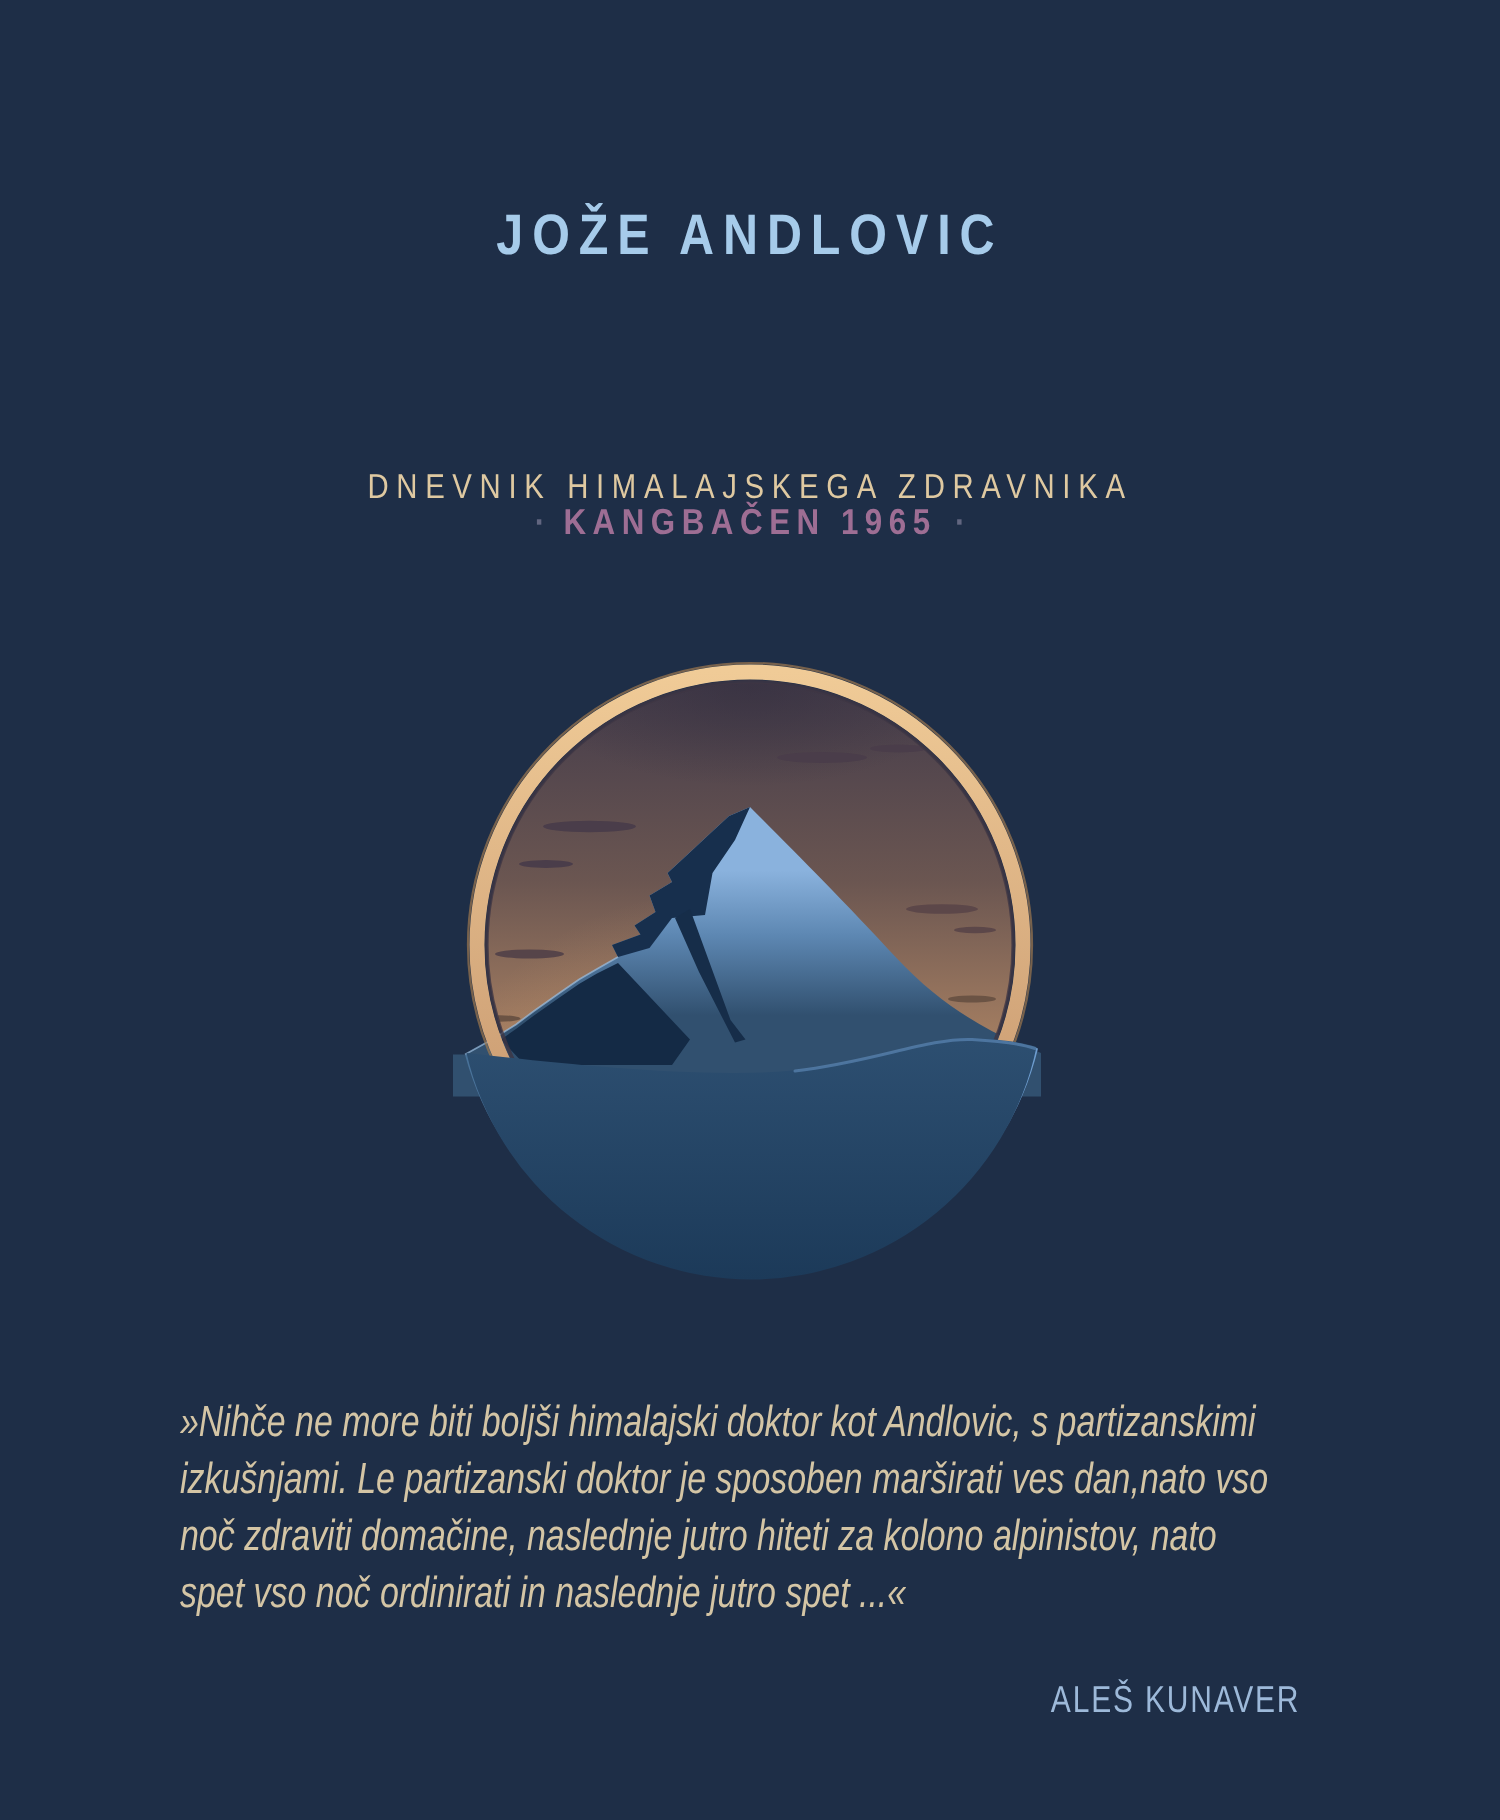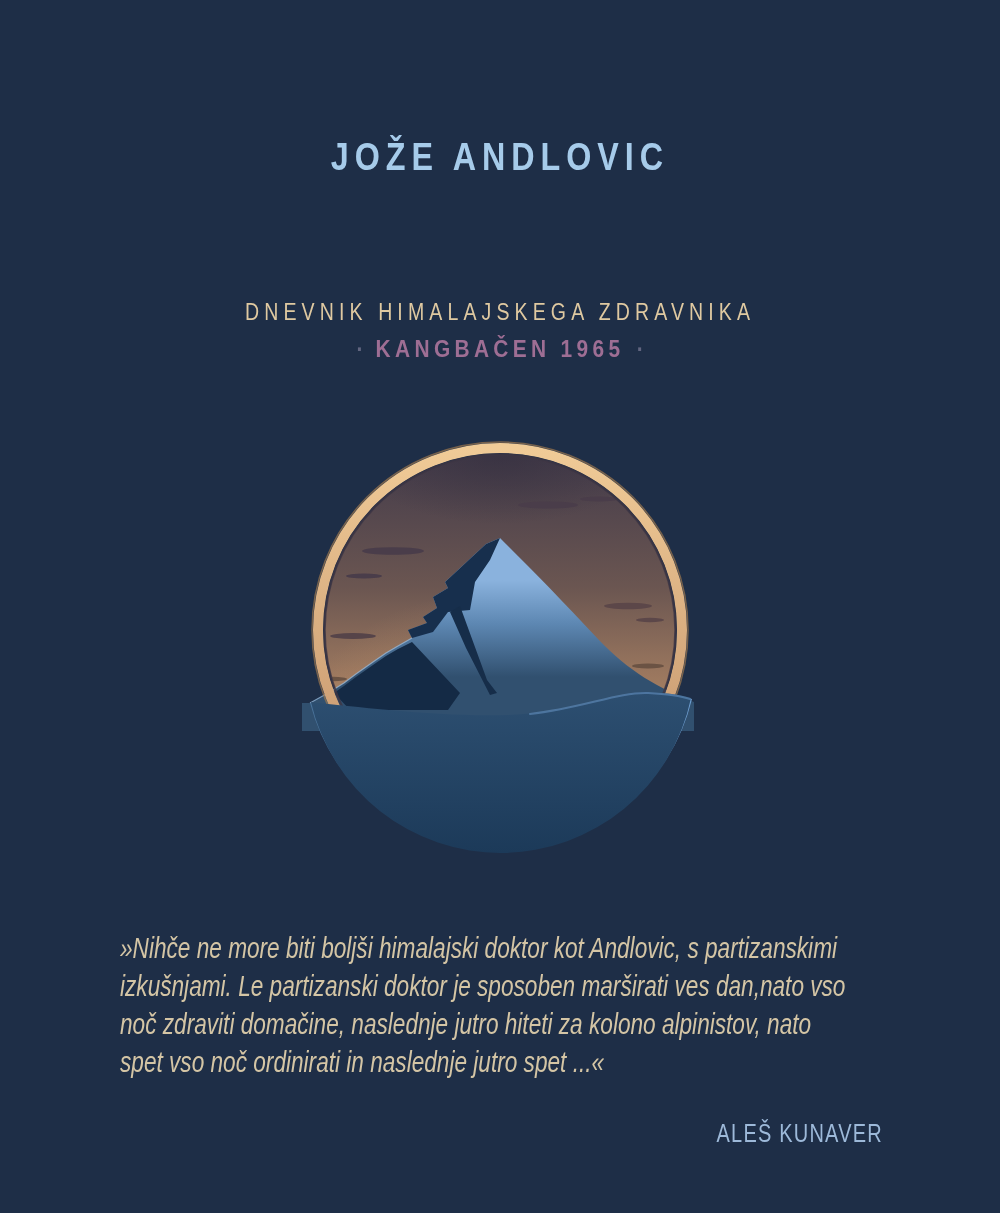--- a/index.html
+++ b/index.html
@@ -12,35 +12,35 @@
   }
   .center-line{position:absolute;left:0;width:1000px;text-align:center;white-space:nowrap;}
   .squeeze{display:inline-block;transform-origin:50% 50%;}
 
   .author{top:108px;color:#a6cbea;font-size:38px;font-weight:bold;letter-spacing:7px;margin-top:28px;}
   .author .squeeze{transform:scaleX(0.85);}
 
   .title{top:221px;color:#d9a873;font-size:56px;font-weight:bold;letter-spacing:2px;}
   .title .squeeze{transform:scaleX(0.86);}
 
-  .subtitle{top:299px;color:#dfc9a1;font-size:23px;letter-spacing:6px;text-align:center;}
+  .subtitle{top:311px;color:#dfc9a1;font-size:23px;letter-spacing:6px;text-align:center;}
   .subtitle .squeeze{transform:scaleX(0.85);}
 
   .series{top:335px;font-size:24px;font-weight:bold;letter-spacing:5px;}
   .series .squeeze{transform:scaleX(0.87);}
   .series-label{color:#9e6e94;margin:0 14px;}
   .series-dot{color:#626680;letter-spacing:0;}
 
   .emblem{position:absolute;left:298px;top:436px;width:404px;height:418px;}
 
   .quote{position:absolute;left:120px;top:929px;color:#d4c5a5;
          font-size:29px;font-style:italic;line-height:38px;}
   .quote-line{white-space:nowrap;transform:scaleX(0.78);transform-origin:0 50%;}
 
-  .attribution{position:absolute;right:117px;top:1119px;color:#9db9d9;
+  .attribution{position:absolute;right:133px;top:1119px;color:#9db9d9;
          font-size:25px;letter-spacing:1.5px;white-space:nowrap;}
   .attribution .squeeze{transform:scaleX(0.8);transform-origin:100% 50%;}
 </style>
 </head>
 <body>
 
 <div class="cover">
 
   <div class="center-line author">
     <span class="squeeze">JOŽE ANDLOVIC</span>

